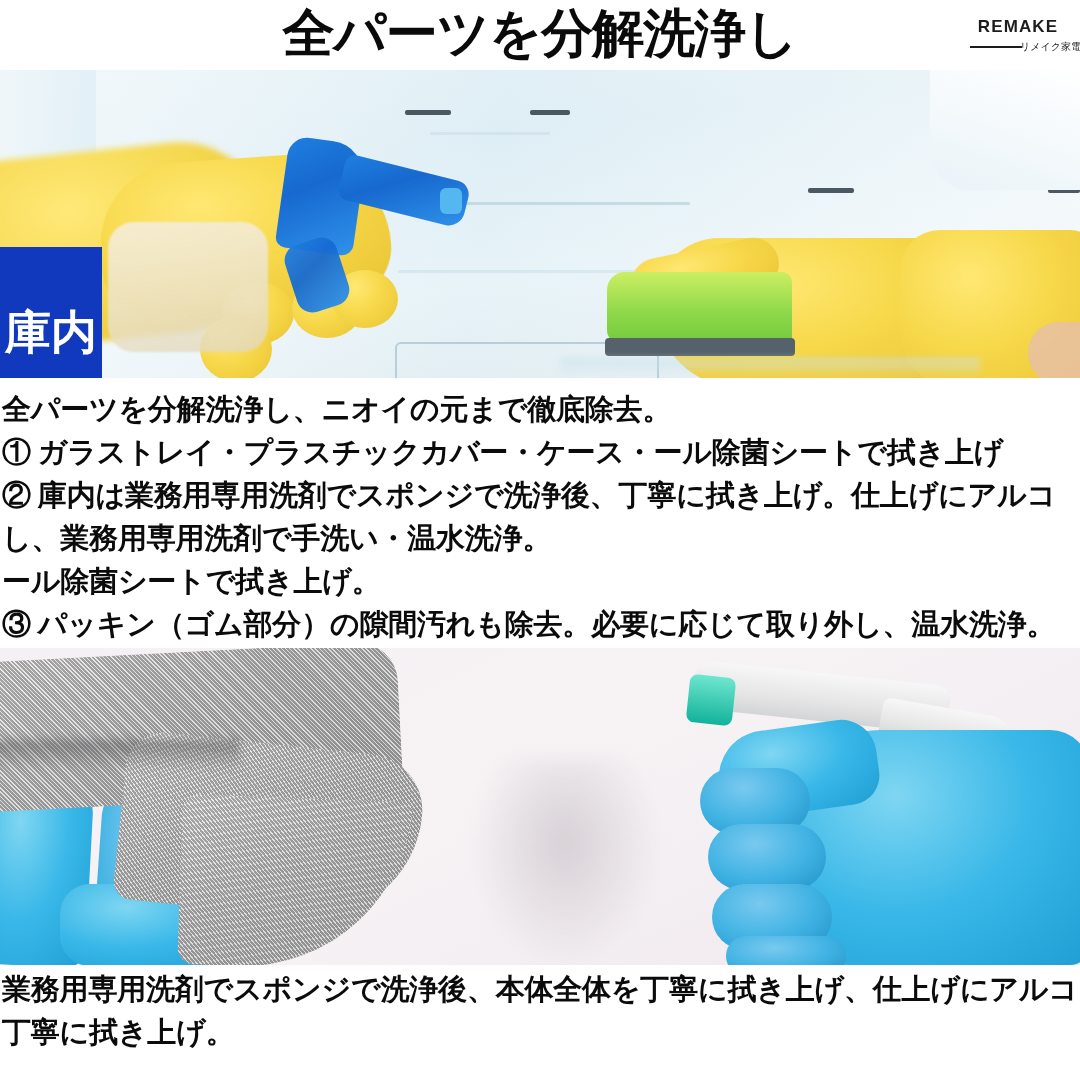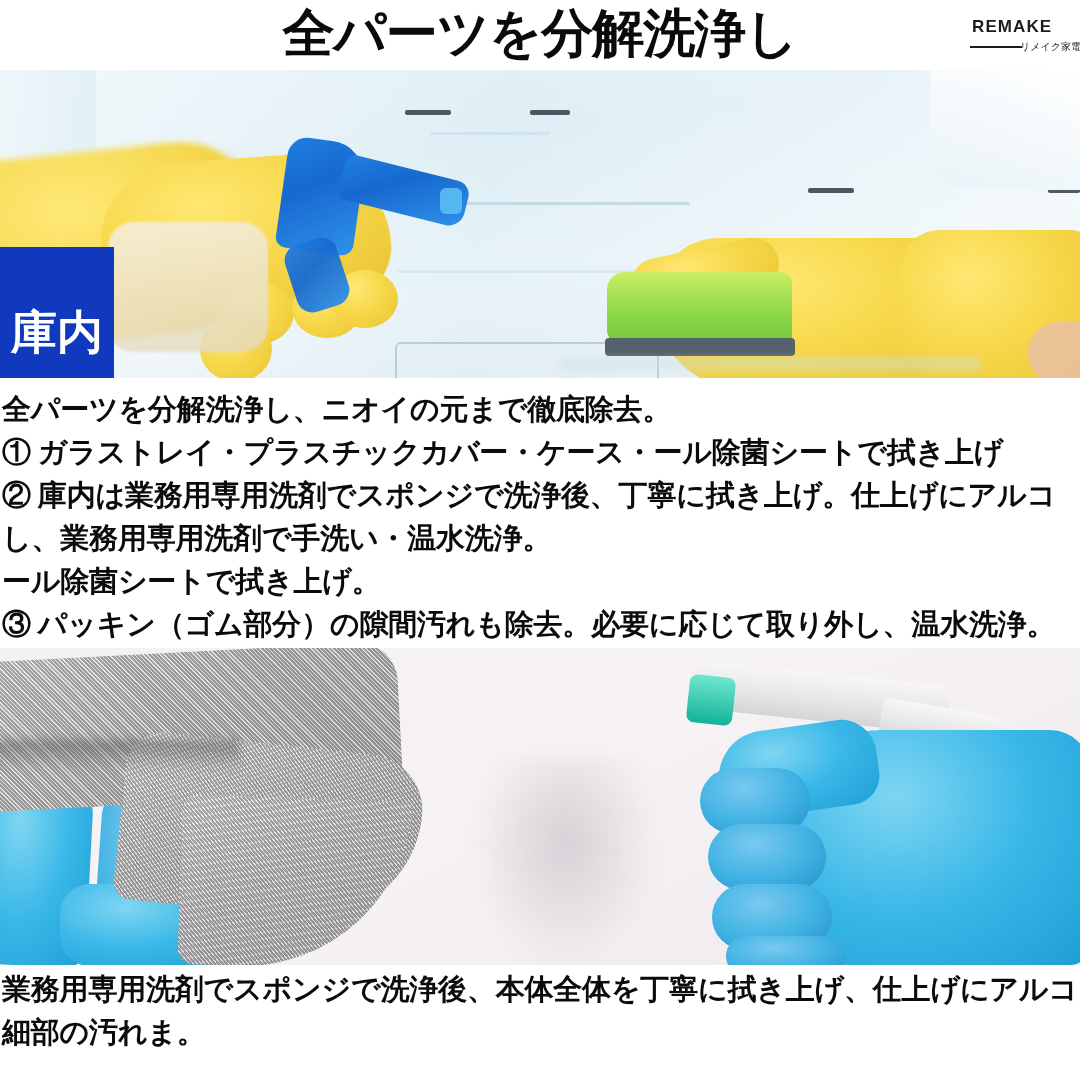--- a/index.html
+++ b/index.html
@@ -55,20 +55,21 @@
     border: 2px solid #1c1c1c;
     box-sizing: border-box;
   }
   .logo-word {
     position: absolute;
     left: 4px;
     top: 4px;
     width: 92px;
     height: 34px;
     line-height: 33px;
+    text-align: center;
     font-size: 17px;
     font-weight: bold;
     letter-spacing: 1.1px;
     color: #1c1c1c;
     background: #ffffff;
   }
   .logo-rule {
     position: absolute;
     left: 2px;
     top: 40px;
@@ -179,21 +180,21 @@
     color: #ffffff;
     font-weight: bold;
     display: flex;
     align-items: center;
     justify-content: center;
     letter-spacing: 0px;
   }
   .badge-konai {
     left: 0;
     top: 247px;
-    width: 114px;
+    width: 102px;
     height: 131px;
     font-size: 46px;
     padding-top: 40px;
     box-sizing: border-box;
   }
   .badge-gaiso {
     left: 0;
     top: 823px;
     width: 100px;
     height: 142px;
@@ -312,16 +313,16 @@
     <div class="blob glove-blue" style="left:718px; top:78px; width:160px; height:86px; border-radius:48px 36px 30px 40px; transform:rotate(-8deg);"></div>
     <div class="blob glove-blue-dk" style="left:700px; top:120px; width:110px; height:66px; border-radius:34px;"></div>
     <div class="blob glove-blue-dk" style="left:708px; top:176px; width:118px; height:66px; border-radius:34px;"></div>
     <div class="blob glove-blue-dk" style="left:712px; top:236px; width:120px; height:66px; border-radius:34px;"></div>
     <div class="blob glove-blue-dk" style="left:726px; top:288px; width:120px; height:40px; border-radius:30px;"></div>
   </div>
 
 
   <div class="body-text text-block-bottom">
     <span class="ln">業務用専用洗剤でスポンジで洗浄後、本体全体を丁寧に拭き上げ、仕上げにアルコ</span>
-    <span class="ln">細部の汚れま。</span>
+    <span class="ln">丁寧に拭き上げ。</span>
   </div>
 
 </div>
 
 </body></html>

